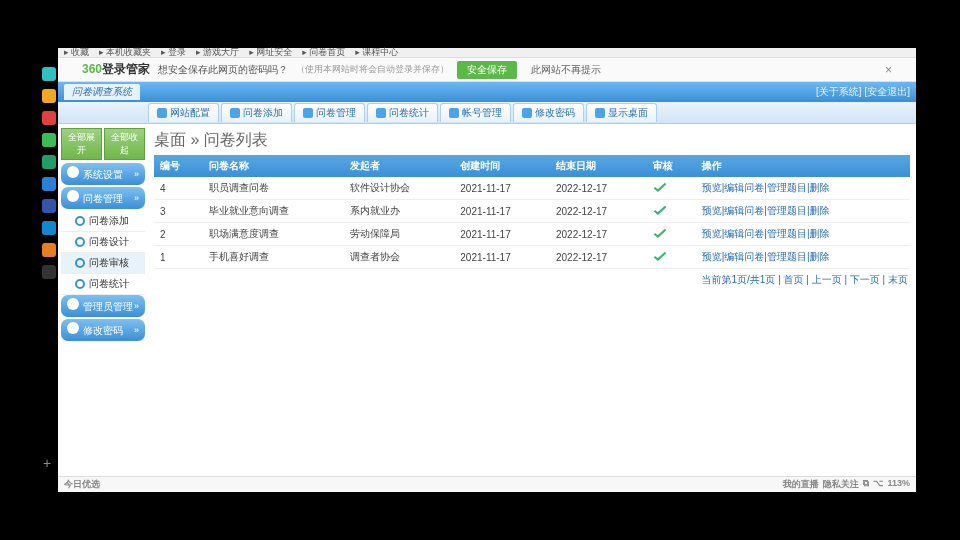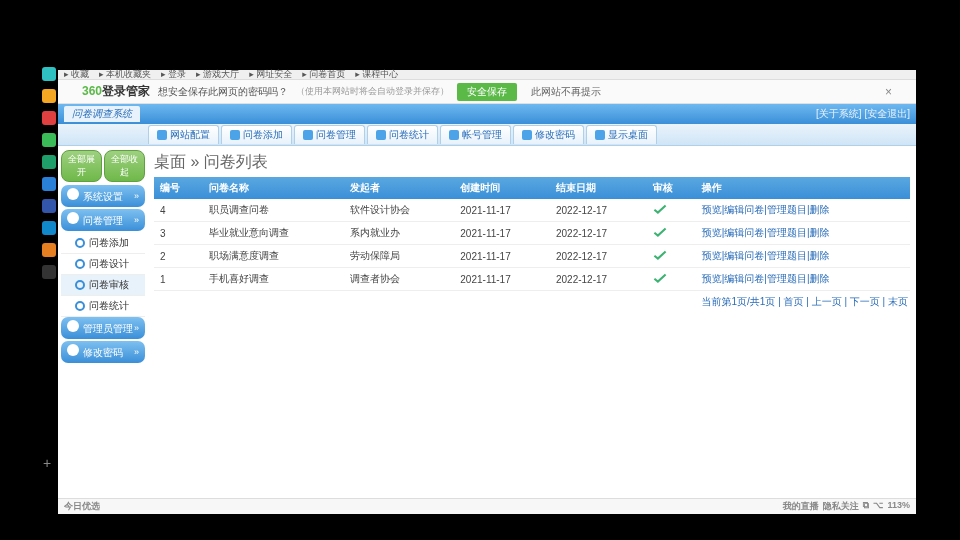--- a/index.html
+++ b/index.html
@@ -1,17 +1,17 @@
 <!DOCTYPE html>
 <html><head>
 <meta charset="utf-8">
 <style>
 * { margin: 0; padding: 0; box-sizing: border-box; }
 body { font-family: "Microsoft YaHei", SimSun, Arial, sans-serif; font-size: 11px; background: #000; width: 960px; height: 540px; overflow: hidden; }
-.outer { position: absolute; top: 70px; left: 58px; width: 858px; height: 444px; background: #fff; }
+.outer { position: absolute; top: 48px; left: 58px; width: 858px; height: 444px; background: #fff; }
 .left-iconbar { position: absolute; top: 65px; left: 40px; width: 18px; height: 430px; }
 .left-iconbar .ic { width: 14px; height: 14px; margin: 2px auto 8px; border-radius: 3px; }
 .topstrip { height: 10px; background: #f0f0f0; border-bottom: 1px solid #ddd; font-size: 9px; color: #666; padding: 0 6px; display: flex; gap: 10px; align-items: center; }
 .topstrip span { color: #555; }
 .savebar { height: 24px; background: #fafafa; border-bottom: 1px solid #e0e0e0; display: flex; align-items: center; padding: 0 24px; gap: 8px; }
 .savebar .logo { color: #5ab947; font-weight: bold; font-size: 12px; }
 .savebar .logo b { color: #333; }
 .savebar .txt { color: #555; font-size: 10px; }
 .savebar .hint { color: #999; font-size: 9px; }
 .savebar .greenbtn { background: #5ab947; color: #fff; padding: 2px 10px; border-radius: 2px; font-size: 10px; }
@@ -19,21 +19,21 @@
 .savebar .close { margin-left: auto; color: #888; font-size: 12px; cursor: pointer; }
 .titlebar { height: 20px; background: linear-gradient(#6eb8f0,#3a8fd8); display: flex; align-items: center; padding: 0 6px; color: #fff; }
 .titlebar .sys { background: #e8f2fc; color: #2a6db8; padding: 1px 8px; border-radius: 2px 2px 0 0; font-size: 10px; font-style: italic; }
 .titlebar .right { margin-left: auto; font-size: 10px; color: #e8f2fc; }
 .tabbar { height: 22px; background: linear-gradient(#eaf3fb,#cfe5f7); border-bottom: 1px solid #b0cfe8; display: flex; align-items: center; padding-left: 90px; }
 .tabbar .tab { display: flex; align-items: center; gap: 3px; background: linear-gradient(#fff,#e8f2fb); border: 1px solid #b0cfe8; border-bottom: none; padding: 2px 8px; margin-right: 2px; border-radius: 3px 3px 0 0; color: #2a6db8; font-size: 10px; white-space: nowrap; }
 .tabbar .tab .ti { width: 10px; height: 10px; background: #4da3e8; border-radius: 2px; }
 .main { display: flex; height: calc(100% - 76px); }
 .sidebar { width: 90px; padding: 4px 3px; background: #fff; }
 .sb-top { display: flex; gap: 2px; margin-bottom: 3px; }
-.sb-top button { flex: 1; background: linear-gradient(#9ed080,#6fb84a); color: #fff; border: 1px solid #5fa040; border-radius: 8px; font-size: 9px; padding: 2px 5px; }
+.sb-top button { flex: 1; background: linear-gradient(#9ed080,#6fb84a); color: #fff; border: 1px solid #5fa040; border-radius: 0; font-size: 9px; padding: 2px 5px; }
 .sb-group { background: linear-gradient(#7ec0f0,#3a8fd8); color: #fff; padding: 3px 6px; border-radius: 7px; margin-bottom: 2px; display: flex; align-items: center; justify-content: space-between; font-size: 10px; }
 .sb-group .gi { width: 12px; height: 12px; background: #fff; border-radius: 50%; margin-right: 4px; display: inline-block; }
 .sb-group .arr { font-size: 9px; }
 .sb-item { padding: 3px 6px 3px 14px; color: #333; font-size: 10px; display: flex; align-items: center; gap: 4px; border-bottom: 1px solid #eee; }
 .sb-item.active { background: #e8f2fb; }
 .sb-item .dot { width: 10px; height: 10px; border: 2px solid #3a8fd8; border-radius: 50%; display: inline-block; }
 .content { flex: 1; padding: 4px 6px; }
 .breadcrumb { font-size: 16px; color: #666; padding: 2px 0 4px; }
 table { width: 100%; border-collapse: collapse; font-size: 10px; }
 thead tr { background: linear-gradient(#5aa8e0,#3a8fd8); color: #fff; }

